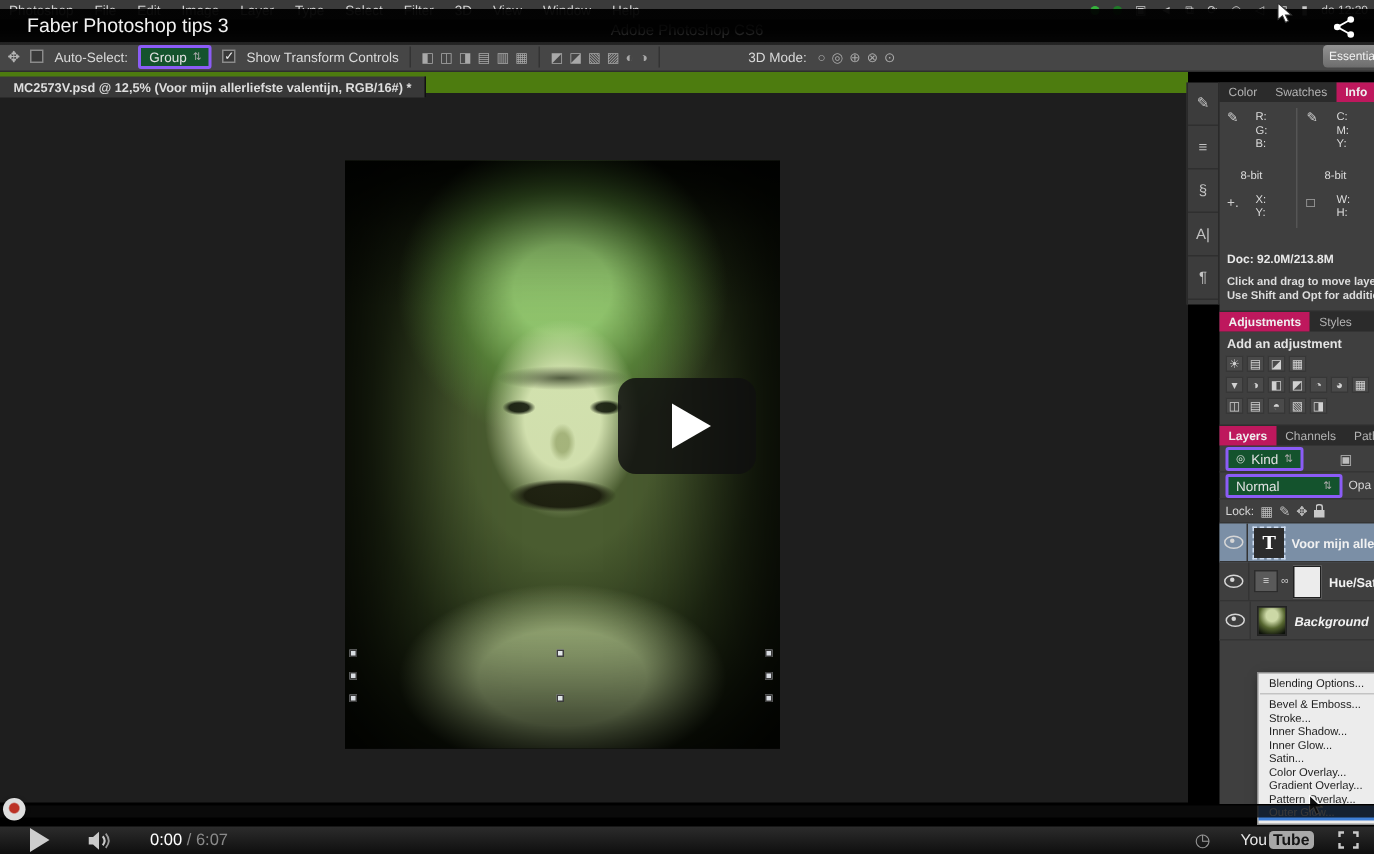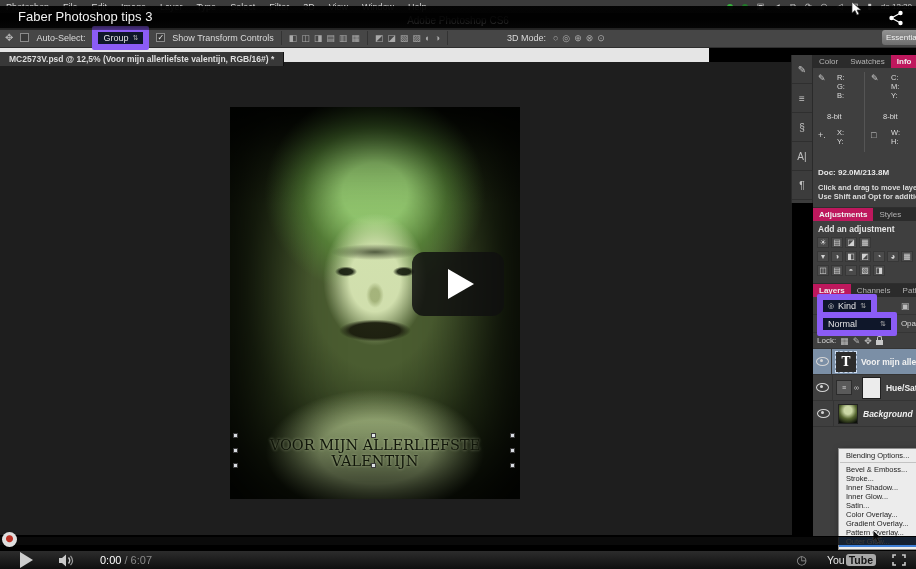--- a/index.html
+++ b/index.html
@@ -26,31 +26,31 @@
   
   #pstitle{left:0;top:13px;width:916px;height:15px;background:#0b0b0b;text-align:center;
            font-size:10px;color:#9a9a9a;line-height:16px;z-index:4;}
 
   
   #optbar{left:0;top:28px;width:916px;height:20px;background:#464646;border-bottom:1px solid #2e2e2e;
           display:flex;align-items:center;gap:7px;padding:0 5px;box-sizing:border-box;z-index:5;
           font-size:9px;color:#dadada;white-space:nowrap;}
   .cb{width:7px;height:7px;border:1px solid #8b8b8b;background:#393939;display:inline-block;}
   .cb.on{color:#eee;font-size:8px;line-height:7px;text-align:center;}
-  .dd{background:#0f172a;border:6px solid #8b5cf6;border-radius:2px;padding:1px 5px;font-size:9px;
+  .dd{background:#14532d;border:2px solid #8b5cf6;border-radius:2px;padding:1px 5px;font-size:9px;
       color:#e2e2e2;display:inline-flex;gap:4px;align-items:center;}
   .dd .arr{font-size:7px;color:#aaa;}
   .icg{display:flex;gap:4px;align-items:center;color:#a9a9a9;font-size:9px;}
   .vsep{width:1px;height:14px;background:#333;}
   #ws-btn{position:absolute;right:0;top:2px;width:34px;height:15px;overflow:hidden;border-radius:3px 0 0 3px;
           background:linear-gradient(#939393,#6d6d6d);color:#f2f2f2;font-size:8px;line-height:15px;
           padding-left:4px;box-sizing:border-box;}
 
   
-  #doctabs{left:0;top:48px;width:709px;height:14px;background:#e5e5e5;z-index:3;}
+  #doctabs{left:0;top:48px;width:792px;height:14px;background:#4d7c0f;z-index:3;}
   #doctab{display:inline-block;height:14px;background:#383838;border-right:1px solid #111;
           padding:0 9px;font-size:8.5px;font-weight:bold;color:#dedede;line-height:14px;}
 
   
   #canvas{left:0;top:62px;width:792px;height:473px;background:#1e1e1e;overflow:hidden;}
   #poster{position:absolute;left:230px;top:45px;width:290px;height:392px;
     box-shadow:inset 0 0 70px 34px rgba(0,0,0,.78);
     background:
       radial-gradient(ellipse 46px 14px at 50% 57%, rgba(26,28,13,.95) 55%, rgba(26,28,13,0) 78%),
       radial-gradient(ellipse 13px 6px at 40% 42%, rgba(18,24,11,.9) 50%, rgba(18,24,11,0) 85%),
@@ -238,21 +238,20 @@
     </span>
   <span id="ws-btn">Essentials</span>
 </div>
 
 <div id="doctabs" class="abs">
   <span id="doctab">MC2573V.psd @ 12,5% (Voor mijn allerliefste valentijn, RGB/16#) *</span>
 </div>
 
 <div id="canvas" class="abs">
   <div id="poster">
-    <div id="poster-caption">VOOR MIJN ALLERLIEFSTE VALENTIJN</div>
     <span class="th" style="left:3px;top:326px;"></span>
     <span class="th" style="left:141px;top:326px;"></span>
     <span class="th" style="left:280px;top:326px;"></span>
     <span class="th" style="left:3px;top:341px;"></span>
     <span class="th" style="left:280px;top:341px;"></span>
     <span class="th" style="left:3px;top:356px;"></span>
     <span class="th" style="left:141px;top:356px;"></span>
     <span class="th" style="left:280px;top:356px;"></span>
   </div>
 </div>

